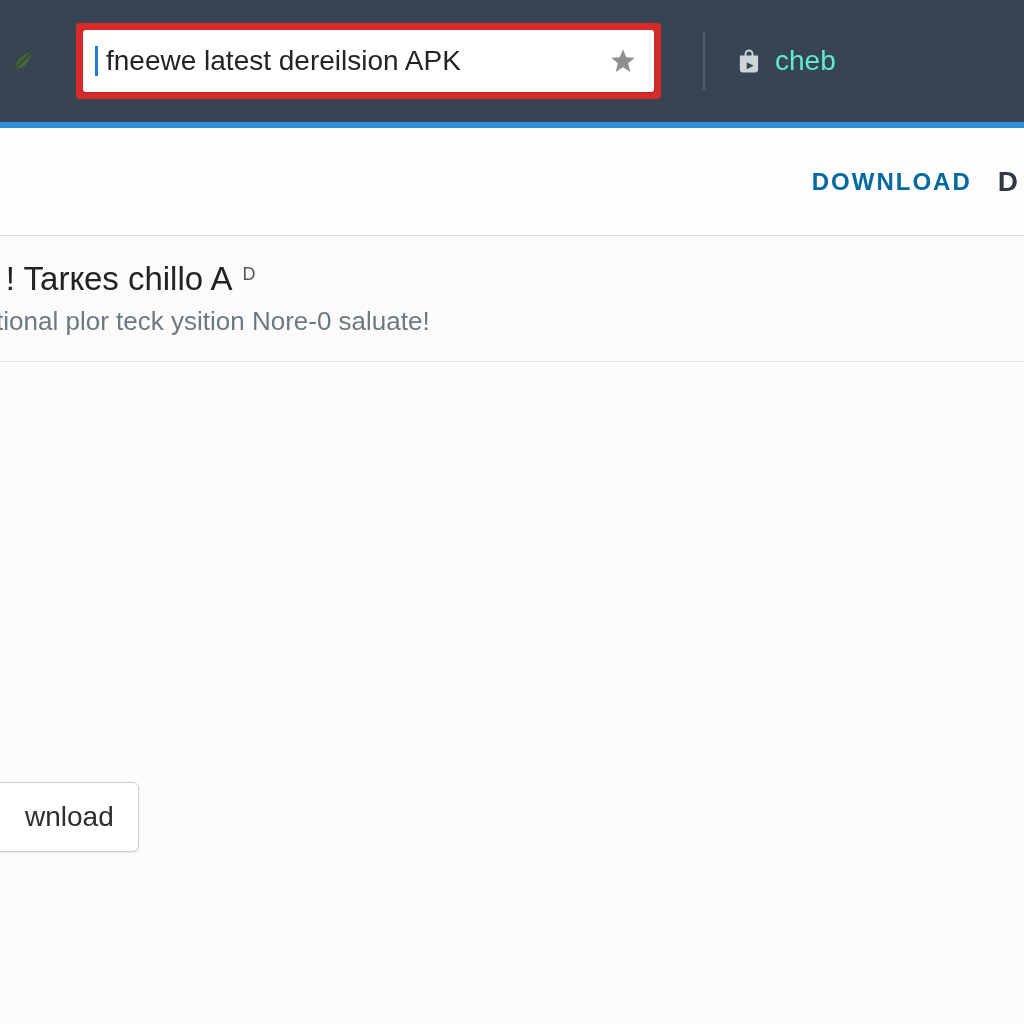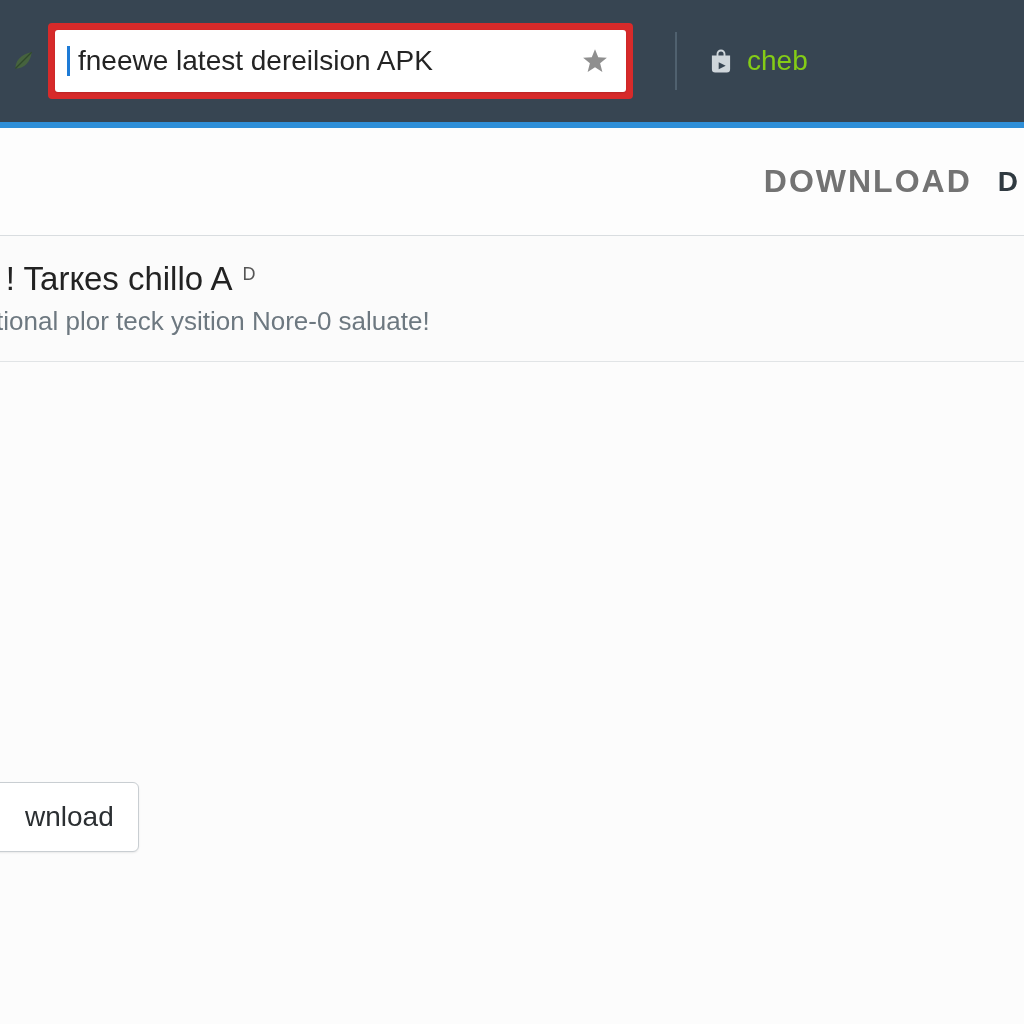--- a/index.html
+++ b/index.html
@@ -20,20 +20,21 @@
     display: flex; align-items: center; justify-content: center;
   }
   .leaf-wrap svg { width: 26px; height: 26px; display: block; }
 
   .addr-outline {
     border: 5px solid #d72a2a;
     border-radius: 4px;
     padding: 2px;
     width: 585px;
     background: #d72a2a;
+    margin-left: 28px;
   }
   .addr-bar {
     background: #ffffff;
     border-radius: 3px;
     height: 62px;
     display: flex;
     align-items: center;
     padding: 0 12px 0 12px;
     box-shadow: 0 1px 2px rgba(0,0,0,.15);
   }
@@ -52,38 +53,38 @@
   .star-btn { display: flex; align-items: center; padding: 0 4px; }
   .star-btn svg { width: 30px; height: 30px; }
 
   .vdiv {
     width: 2px; height: 58px; background: #50616f; margin: 0 30px 0 42px;
   }
   .tab-pill {
     display: flex; align-items: center; gap: 12px;
   }
   .bag-icon svg { width: 28px; height: 28px; display: block; }
-  .tab-label { color: #84cc16; font-size: 28px; }
+  .tab-label { color: #5eead4; font-size: 28px; }
 
   
   .site-nav {
     height: 108px;
     border-bottom: 1px solid #d9dde0;
     display: flex;
     align-items: center;
     justify-content: flex-end;
     padding-right: 6px;
     gap: 26px;
     background: #fdfdfd;
   }
   .nav-link {
     font-weight: 700;
-    font-size: 32px;
+    font-size: 24px;
     letter-spacing: 2px;
-    color: #737373;
+    color: #0369a1;
   }
   .nav-cut { font-size: 28px; color: #303a41; font-weight: 700; }
 
   
   .promo {
     padding: 24px 0 24px 0;
     border-bottom: 1px solid #e1e4e6;
     background: #fbfbfb;
   }
   .promo-head {

